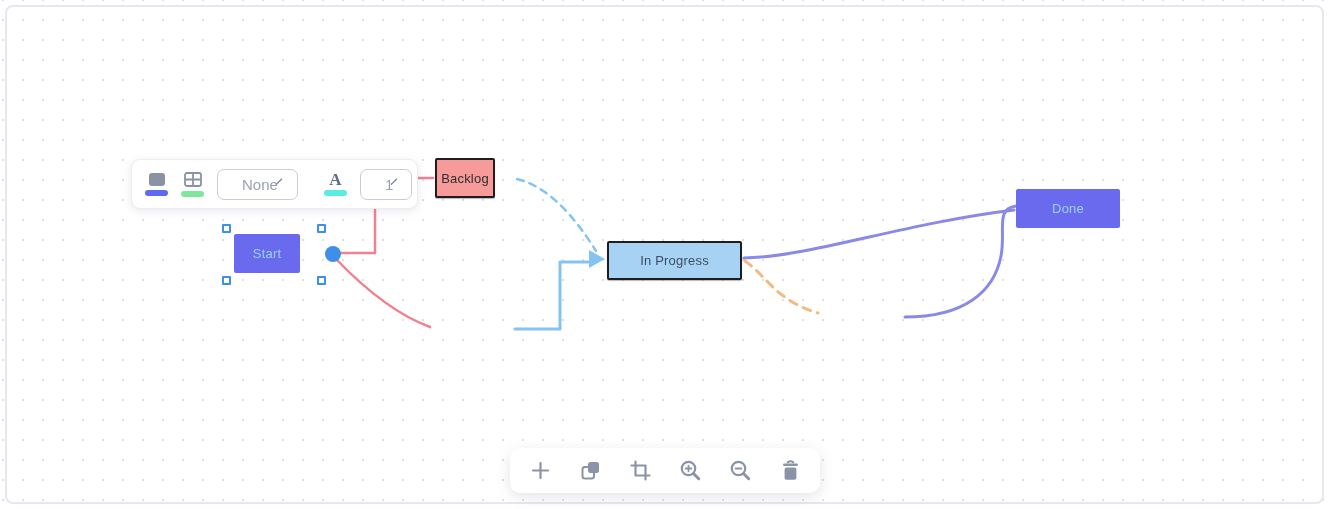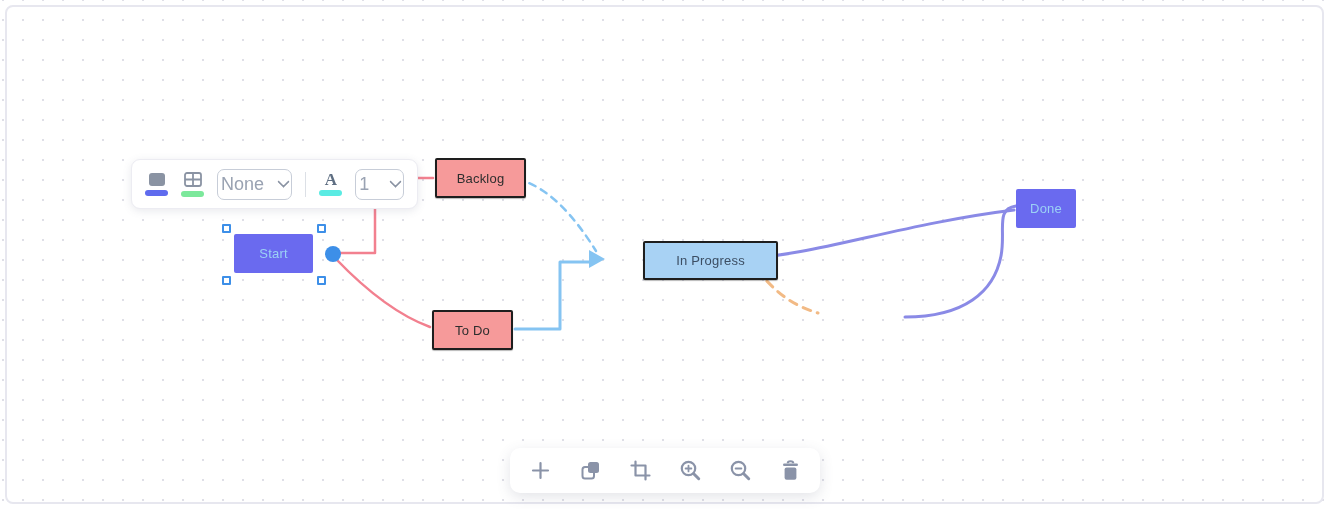--- a/index.html
+++ b/index.html
@@ -46,21 +46,21 @@
   }
   .sq-icon{width:16px;height:13px;background:#8a93a3;border-radius:3px;display:block;}
   .swatch{width:23px;height:6px;border-radius:3px;display:block;}
   .a-glyph{
     font-family:"Liberation Serif", serif;font-weight:700;font-size:17px;
     line-height:13px;color:#5e6e82;display:block;
   }
   .select{
     height:31px;border:1.6px solid #c7cdd8;border-radius:7px;background:#fff;
     display:flex;align-items:center;justify-content:space-between;
-    padding:0 3px;box-sizing:border-box;color:#99a2b2;font-size:18px;cursor:pointer;
+    padding:0 24px;box-sizing:border-box;color:#99a2b2;font-size:15px;cursor:pointer;
   }
   .select.w-none{width:81px;}
   .select.w-size{width:52px;}
   .chev{
     width:7px;height:7px;border-right:2px solid #8a93a3;border-bottom:2px solid #8a93a3;
     transform:rotate(45deg) translate(-2px,-2px);border-radius:1px;
   }
   .divider{width:1px;height:25px;background:#dce0e6;}
   
   .bottom-toolbar{
@@ -83,38 +83,35 @@
       <path d="M 341 253 L 375 253 L 375 178 L 433 178" stroke="#f2808f" stroke-width="2.5" fill="none" stroke-linecap="round" stroke-linejoin="round"></path>
       <path d="M 336 259 C 360 284 392 313 430 327" stroke="#f2808f" stroke-width="2.5" fill="none" stroke-linecap="round" stroke-linejoin="round"></path>
       <path d="M 517 179 C 550 187 576 219 596 251" stroke="#85c4f2" stroke-width="2.5" fill="none" stroke-linecap="round" stroke-linejoin="round" stroke-dasharray="7 6"></path>
       <path d="M 515 329 L 560 329 L 560 262 L 591 262" stroke="#85c4f2" stroke-width="3" fill="none" stroke-linecap="round" stroke-linejoin="round"></path>
       <polygon points="589,250 605,259 589,268" fill="#85c4f2"></polygon>
       <path d="M 745 261 C 768 277 775 300 818 313" stroke="#f2ba85" stroke-width="3" fill="none" stroke-linecap="round" stroke-linejoin="round" stroke-dasharray="8 7"></path>
       <path d="M 744 258 C 810 257 900 224 1014 210" stroke="#8a8ae6" stroke-width="3" fill="none" stroke-linecap="round" stroke-linejoin="round"></path>
       <path d="M 905 317 C 964 317 994 292 1001 256 C 1006 230 995 209 1016 206" stroke="#8a8ae6" stroke-width="3" fill="none" stroke-linecap="round" stroke-linejoin="round"></path>
     </svg>
   <div class="nodes-layer">
-      <div class="node" style="left: 234px; top: 234px; width: 79px; height: 39px; background: rgb(106, 106, 239); color: rgb(155, 209, 245);">
+      <div class="node" style="left: 234px; top: 234px; width: 66px; height: 39px; background: rgb(106, 106, 239); color: rgb(155, 209, 245);">
         <span>Start</span>
       </div>
       <div class="handle" style="left: 222px; top: 224px; border-color: rgb(61, 143, 232);"></div>
       <div class="handle" style="left: 317px; top: 224px; border-color: rgb(61, 143, 232);"></div>
       <div class="handle" style="left: 222px; top: 276px; border-color: rgb(61, 143, 232);"></div>
       <div class="handle" style="left: 317px; top: 276px; border-color: rgb(61, 143, 232);"></div>
       <div class="connector-dot" style="left: 325px; top: 245.5px; background: rgb(61, 143, 232);"></div>
-      <div class="node bordered" style="left: 435px; top: 158px; width: 91px; height: 40px; background: rgb(246, 154, 154); color: rgb(46, 46, 46); border: 2px solid rgb(30, 30, 30);">
+      <div class="node bordered" style="left: 435px; top: 158px; width: 60px; height: 40px; background: rgb(246, 154, 154); color: rgb(46, 46, 46); border: 2px solid rgb(30, 30, 30);">
         <span>Backlog</span>
       </div>
-      <div class="node bordered" style="left: 432px; top: 310px; width: 81px; height: 40px; background: rgb(246, 154, 154); color: rgb(46, 46, 46); border: 2px solid rgb(30, 30, 30);">
-        <span>To Do</span>
-      </div>
-      <div class="node bordered" style="left: 607px; top: 241px; width: 135px; height: 39px; background: rgb(168, 210, 244); color: rgb(60, 78, 99); border: 2px solid rgb(30, 30, 30); margin-left: 36px;">
+      <div class="node bordered" style="left: 607px; top: 241px; width: 135px; height: 39px; background: rgb(168, 210, 244); color: rgb(60, 78, 99); border: 2px solid rgb(30, 30, 30);">
         <span>In Progress</span>
       </div>
-      <div class="node" style="left: 1016px; top: 189px; width: 60px; height: 39px; background: rgb(106, 106, 239); color: rgb(155, 209, 245);">
+      <div class="node" style="left: 1016px; top: 189px; width: 104px; height: 39px; background: rgb(106, 106, 239); color: rgb(155, 209, 245);">
         <span>Done</span>
       </div>
     </div>
   <div class="frame"></div>
 
   <div class="fmt-toolbar">
     <button class="fmt-btn">
       <span class="sq-icon"></span>
       <span class="swatch" style="background: rgb(95, 107, 238);"></span>
     </button>

